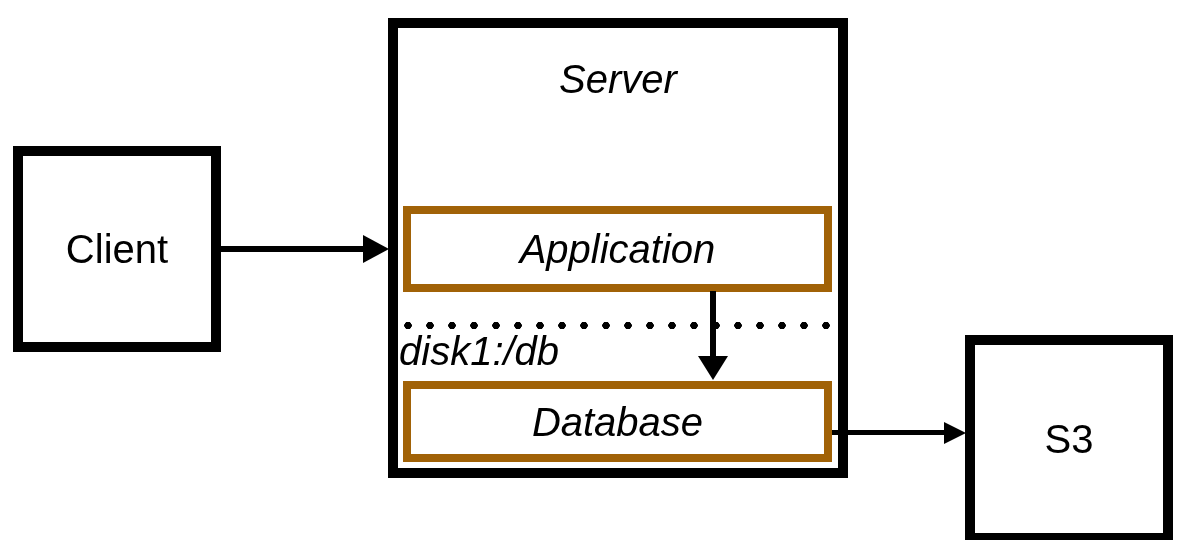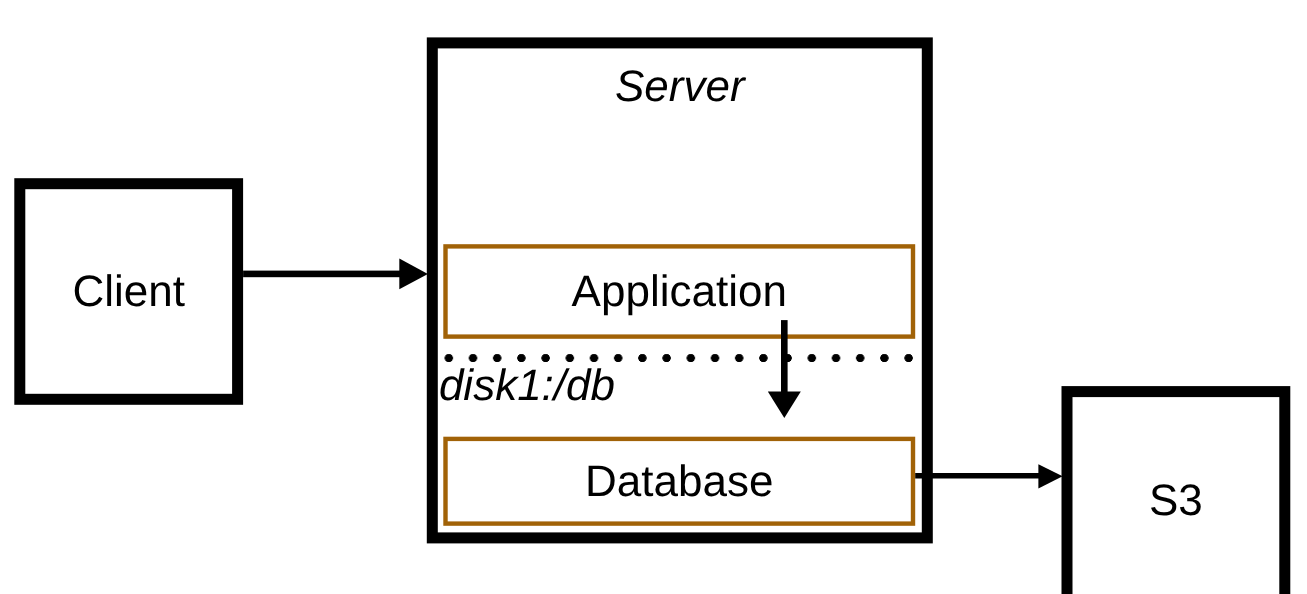--- a/index.html
+++ b/index.html
@@ -19,24 +19,23 @@
   .node {
     position: absolute;
     box-sizing: border-box;
     background: #ffffff;
     display: flex;
     align-items: center;
     justify-content: center;
     font-size: 40px;
     line-height: 1.1;
     color: #000000;
-    margin-top: 16px;
   }
   .thick { border: 10px solid #000000; }
-  .inner { border: 4px solid #a16207; }
+  .inner { border: 8px solid #a16207; font-style: italic; }
   .server-title {
     position: absolute;
     left: 388px;
     top: 56px;
     width: 460px;
     text-align: center;
     font-size: 40px;
     line-height: 1.15;
     color: #000000;
     font-style: italic;

